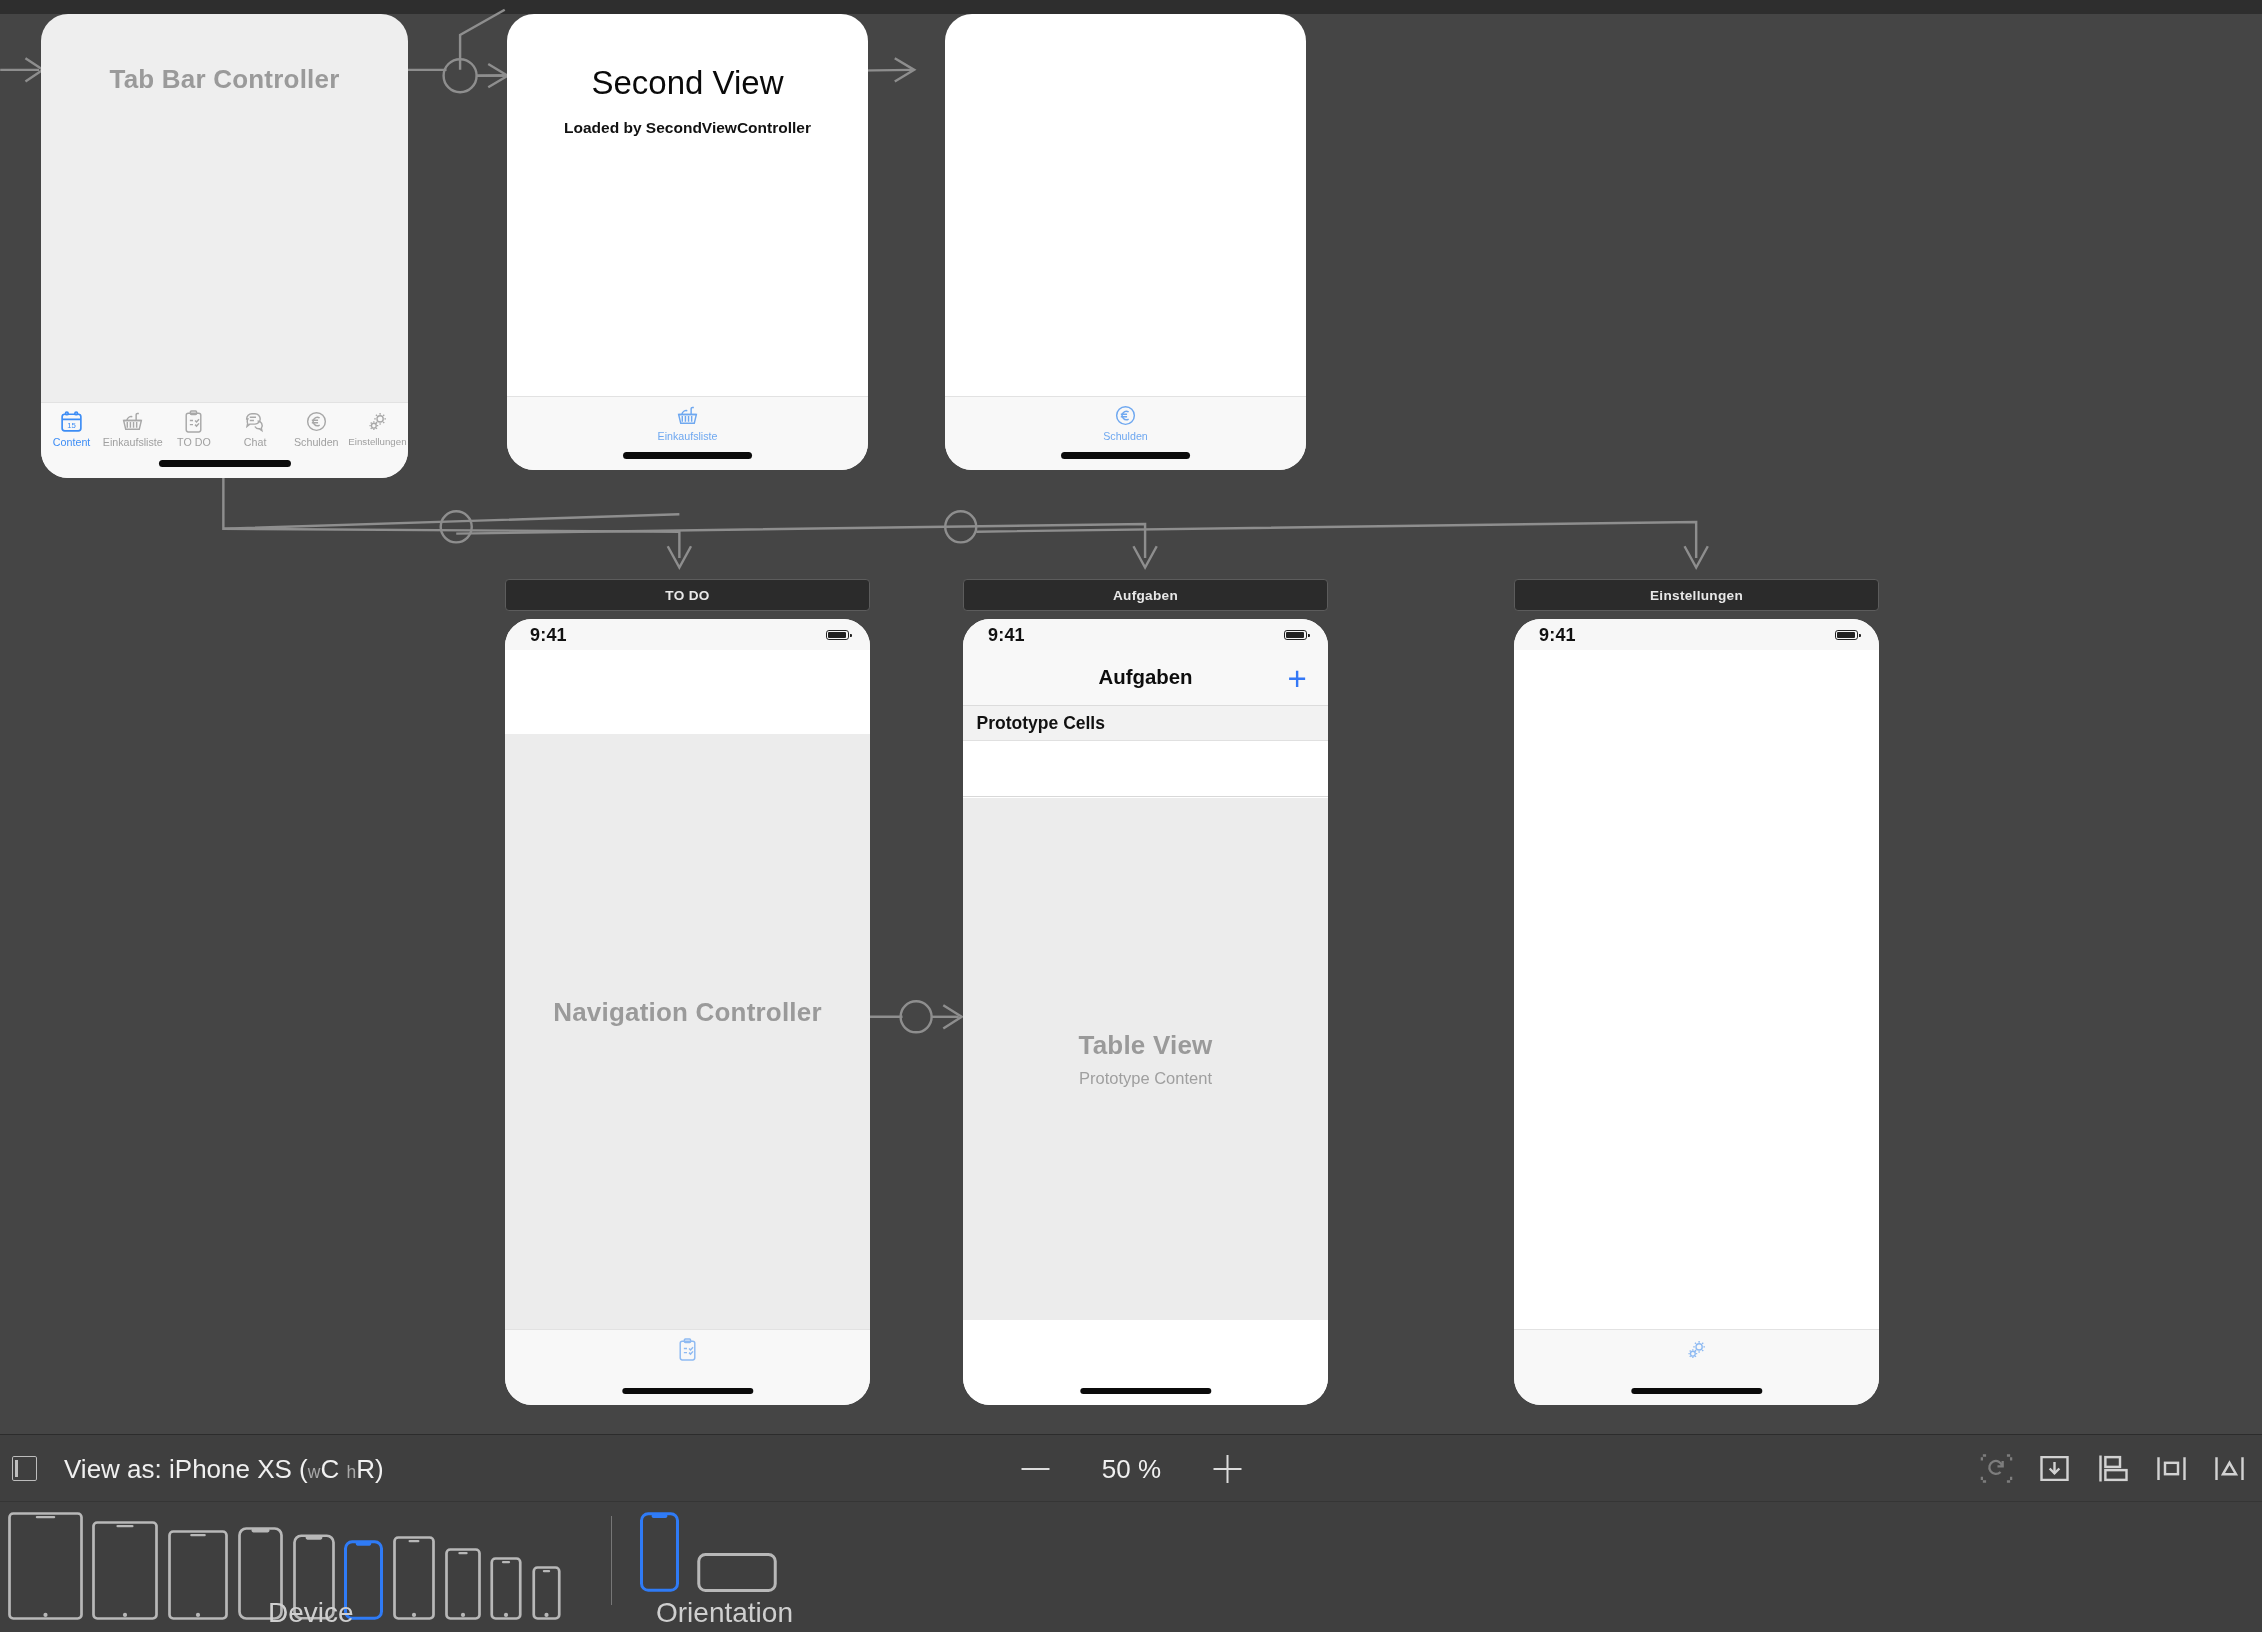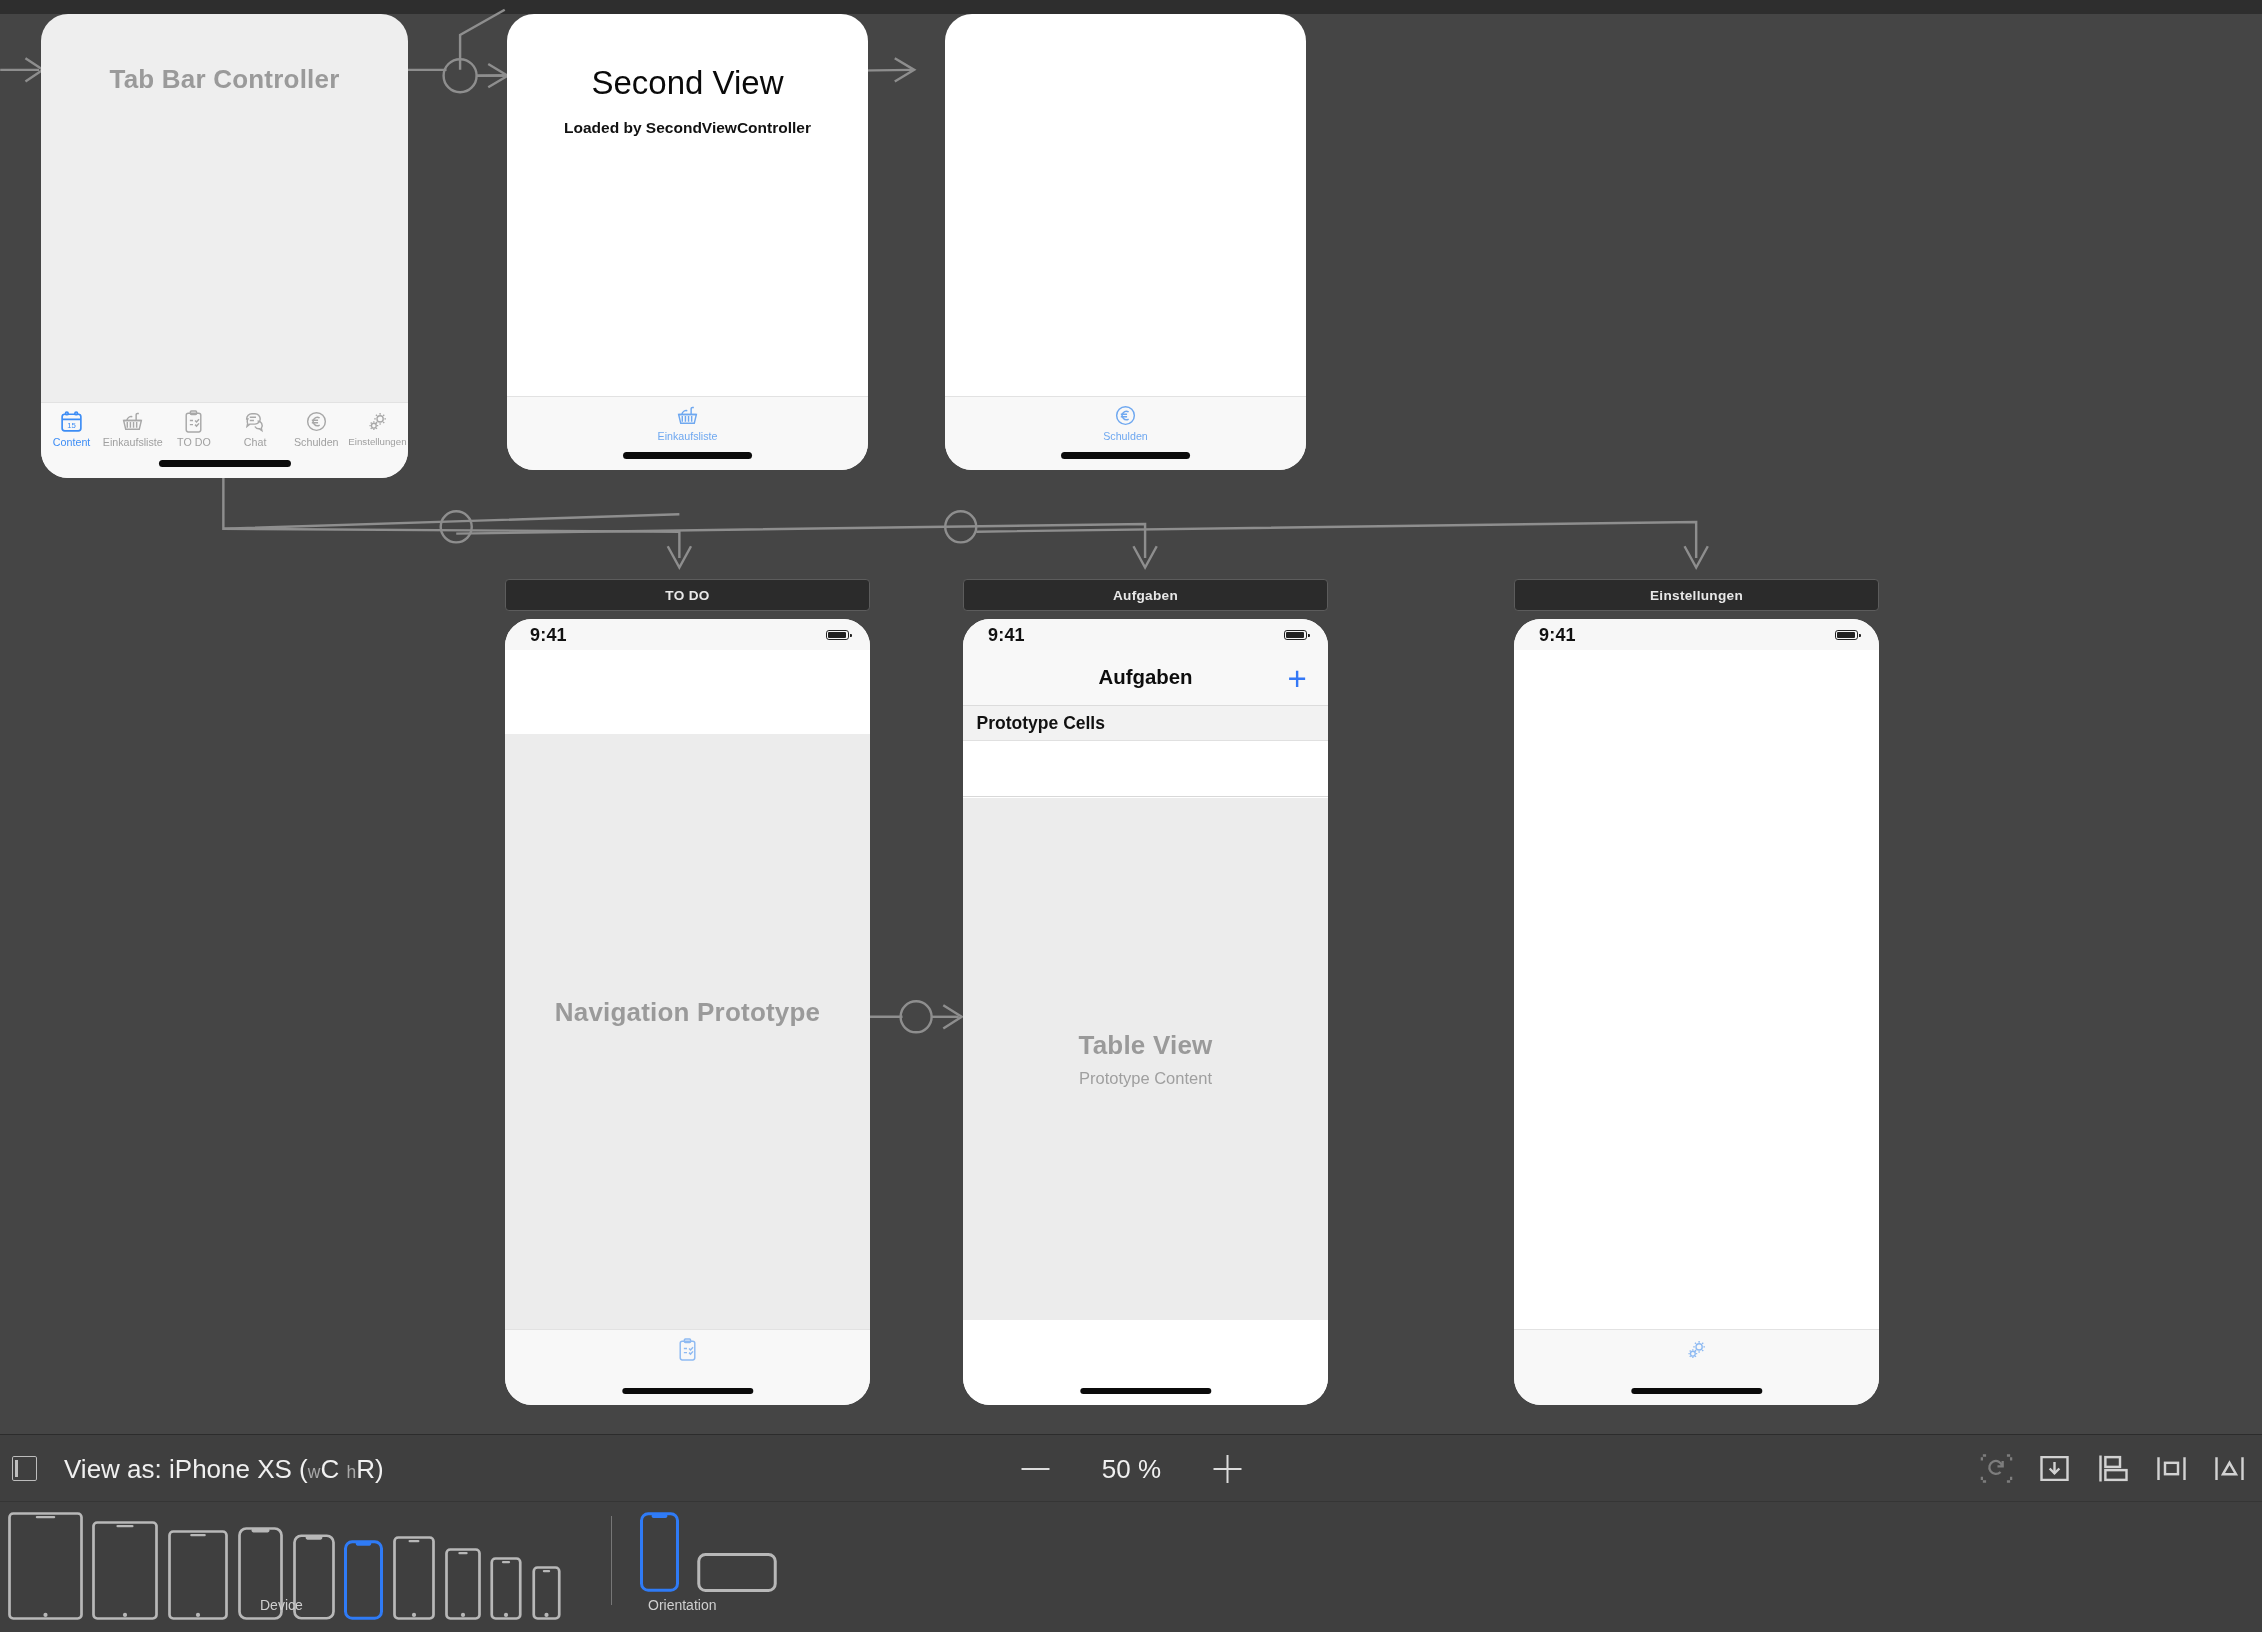--- a/index.html
+++ b/index.html
@@ -196,21 +196,21 @@
   #devicebar {
     position: absolute; left: 0; top: 1502px;
     width: 2263px; height: 130px;
     background: #3f3f3f;
   }
   .dev-row {
     position: absolute; left: 7.8px; top: 9.7px;
     display: flex; align-items: flex-end; gap: 9.7px;
   }
   .dev-label {
-    position: absolute; font-size: 14px; color: #cfcfcf;
+    position: absolute; font-size: 28px; color: #cfcfcf; margin-left: 8px;
   }
   .divider {
     position: absolute; left: 611px; top: 13.6px;
     width: 1px; height: 89px; background: #777;
   }
   .orient-row {
     position: absolute; left: 640px; top: 9.7px;
     display: flex; align-items: flex-end; gap: 17.5px;
   }
 </style>
@@ -354,21 +354,21 @@
     <div class="scene-title" style="left:963px; top:579px; width:365px;">Aufgaben</div>
     <div class="scene-title" style="left:1514px; top:579px; width:365px;">Einstellungen</div>
 
     <div class="device placeholder" style="left:505px; top:619px; width:365px; height:786px; background:#ffffff;">
       <div class="notch"></div>
       <div class="statusbar">
         <span class="time">9:41</span>
         <span class="battery"></span>
       </div>
       <div style="position:absolute;left:0;right:0;top:115px;bottom:76px;background:#ececec;"></div>
-      <div class="placeholder-label" style="top:50%; transform:translateY(-50%); font-size:26px;">Navigation Prototype</div>
+      <div class="placeholder-label" style="top:50%; transform:translateY(-50%); font-size:26px;">Navigation Controller</div>
       <div class="tabbar" style="height:76px;background:#f8f8f8;">
         <div class="tabitem active">
           <svg class="ticon" viewBox="0 0 24 24" fill="none" stroke="#8ebaf2" stroke-width="1.4">
             <rect x="5" y="4" width="14" height="18" rx="2"></rect>
             <rect x="9" y="2" width="6" height="3.4" rx="1"></rect>
             <path d="M8.5 11h3M8.5 15h3"></path>
             <path d="M13.5 11l1.4 1.4 2.4-2.6M13.5 15l1.4 1.4 2.4-2.6"></path>
           </svg>
           <span class="tlabel"></span>
         </div>

